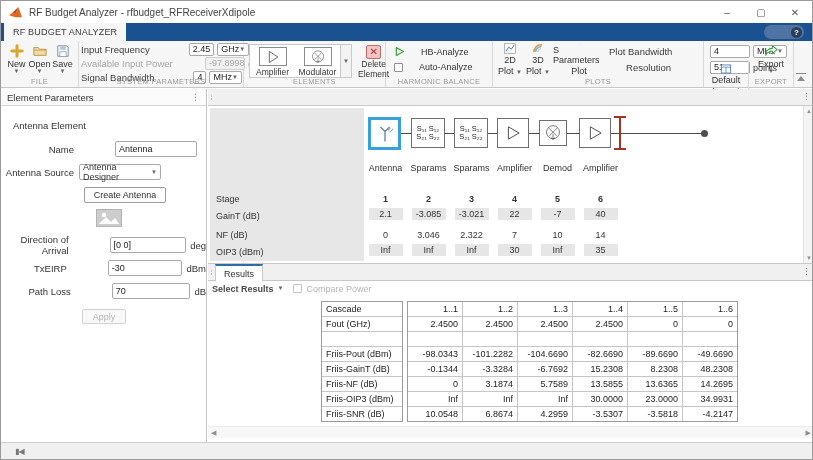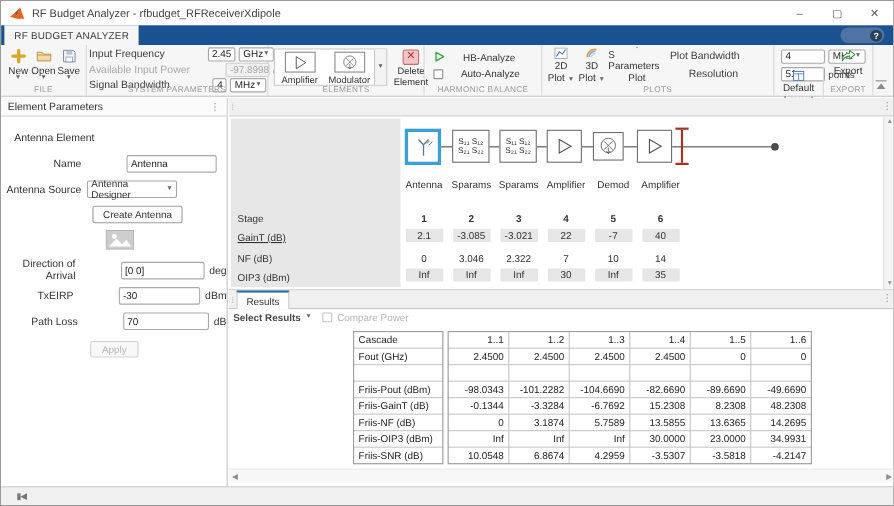--- a/index.html
+++ b/index.html
@@ -421,21 +421,21 @@
       <div class="cols" style="top:57px;">
         <div class="col">Antenna</div>
         <div class="col">Sparams</div>
         <div class="col">Sparams</div>
         <div class="col">Amplifier</div>
         <div class="col">Demod</div>
         <div class="col">Amplifier</div>
       </div>
 
       <div class="rowlab" style="top:88px;">Stage</div>
-      <div class="rowlab" style="top:105px;text-decoration:underline;">GainT (dB)</div>
+      <div class="rowlab" style="top:105px;">GainT (dB)</div>
       <div class="rowlab" style="top:124px;">NF (dB)</div>
       <div class="rowlab" style="top:141px;">OIP3 (dBm)</div>
 
       <div class="cols" style="top:88px;">
         <div class="col stage-num">1</div>
         <div class="col stage-num">2</div>
         <div class="col stage-num">3</div>
         <div class="col stage-num">4</div>
         <div class="col stage-num">5</div>
         <div class="col stage-num">6</div>

